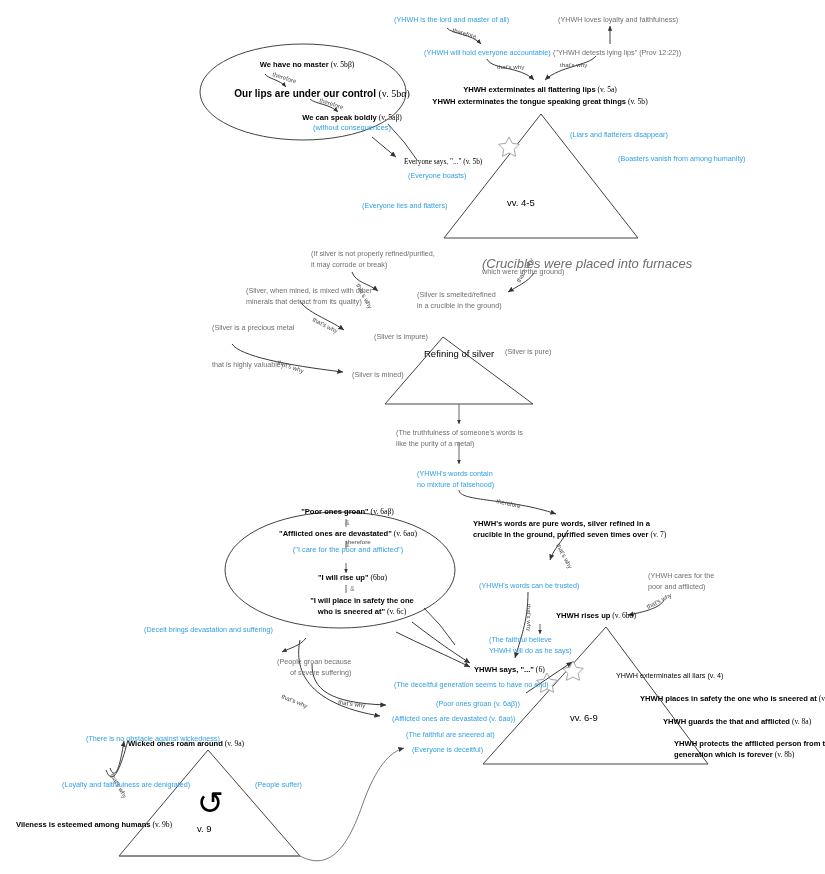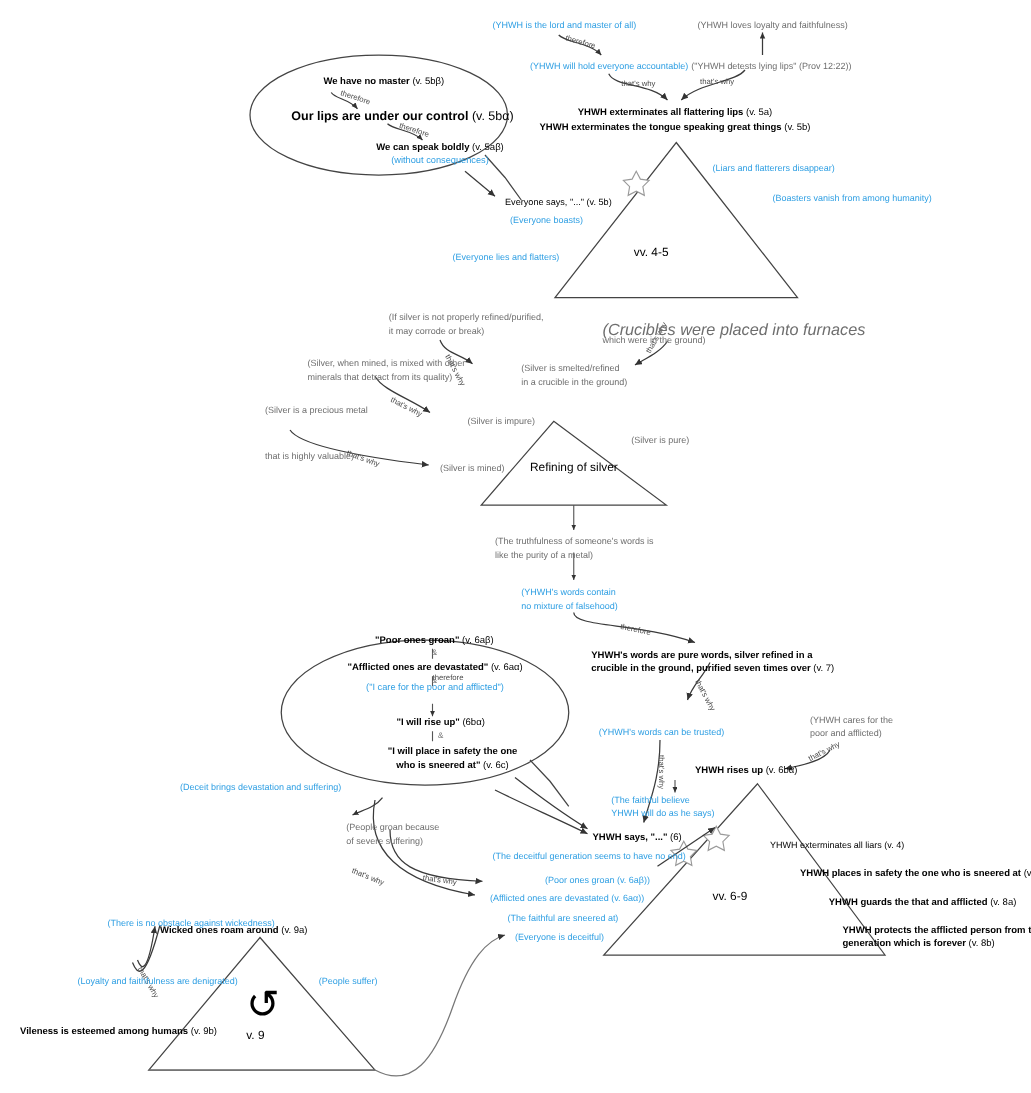--- a/index.html
+++ b/index.html
@@ -3,21 +3,21 @@
 <meta charset="utf-8">
 <style>
   html,body{margin:0;padding:0;background:#ffffff;}
   body{width:825px;height:874px;position:relative;overflow:hidden;
        font-family:"Liberation Sans","DejaVu Sans",sans-serif;color:#000;}
   #stage{position:relative;width:825px;height:874px;}
   .t{position:absolute;line-height:1.28;white-space:pre;}
   .blue{color:#2f9fe3;}
   .gray{color:#6e6e6e;}
   .b{font-weight:bold;}
-  .n{font-weight:normal;}
+  .n{font-weight:normal;font-family:Liberation Serif, serif;}
   .ctr{text-align:center;}
   svg.layer{position:absolute;left:0;top:0;width:825px;height:874px;pointer-events:none;}
   .edge{fill:none;stroke:#3a3a3a;stroke-width:1;}
   .edge-l{fill:none;stroke:#555;stroke-width:0.9;}
   .shape{fill:none;stroke:#444;stroke-width:1;}
   .shape2{fill:none;stroke:#777;stroke-width:1;}
   .star{fill:#ffffff;stroke:#9a9a9a;stroke-width:0.9;}
   .lbl{font-family:"Liberation Sans",sans-serif;font-size:6.2px;fill:#4a4a4a;}
   .tri-cap{font-size:10px;}
 </style>
@@ -158,21 +158,21 @@
   <div class="t gray" style="left:482px;top:267px;font-size:7.2px;">which were in the ground)</div>
   <div class="t gray" style="left:246px;top:286px;font-size:7.2px;">(Silver, when mined, is mixed with other</div>
   <div class="t gray" style="left:246px;top:297px;font-size:7.2px;">minerals that detract from its quality)</div>
   <div class="t gray" style="left:417px;top:290px;font-size:7.2px;">(Silver is smelted/refined</div>
   <div class="t gray" style="left:417px;top:301px;font-size:7.2px;">in a crucible in the ground)</div>
   <div class="t gray" style="left:212px;top:323px;font-size:7.2px;">(Silver is a precious metal</div>
   <div class="t gray" style="left:212px;top:334px;font-size:7.2px;margin-top:26px;">that is highly valuable)</div>
   <div class="t gray" style="left:374px;top:332px;font-size:7.2px;">(Silver is impure)</div>
   <div class="t gray" style="left:352px;top:370px;font-size:7.2px;">(Silver is mined)</div>
   <div class="t gray" style="left:505px;top:347px;font-size:7.2px;">(Silver is pure)</div>
-  <div class="t tri-cap" style="left:424px;top:369px;font-size:9.5px;">Refining of silver</div>
+  <div class="t tri-cap" style="left:424px;top:348px;font-size:9.5px;">Refining of silver</div>
 
   <div class="t gray" style="left:396px;top:428px;font-size:7.2px;">(The truthfulness of someone's words is</div>
   <div class="t gray" style="left:396px;top:439px;font-size:7.2px;">like the purity of a metal)</div>
   <div class="t blue" style="left:417px;top:469px;font-size:7.2px;">(YHWH's words contain</div>
   <div class="t blue" style="left:417px;top:480px;font-size:7.2px;">no mixture of falsehood)</div>
 
   <div class="t b ctr" style="left:250px;top:507px;width:195px;font-size:7.6px;"><span>"Poor ones groan"</span><span class="n"> (v. 6aβ)</span></div>
   <div class="t ctr gray" style="left:250px;top:519px;width:195px;font-size:6.4px;">&amp;</div>
   <div class="t b ctr" style="left:228px;top:529px;width:240px;font-size:7.6px;"><span>"Afflicted ones are devastated"</span><span class="n"> (v. 6aα)</span></div>
   <div class="t ctr gray" style="left:250px;top:541px;width:195px;font-size:6.4px;">&amp;</div>
@@ -189,21 +189,21 @@
   <div class="t gray" style="left:648px;top:571px;font-size:7.2px;">(YHWH cares for the</div>
   <div class="t gray" style="left:648px;top:582px;font-size:7.2px;">poor and afflicted)</div>
   <div class="t b" style="left:556px;top:611px;font-size:7.6px;"><span>YHWH rises up</span><span class="n"> (v. 6bα)</span></div>
 
   <div class="t blue" style="left:489px;top:635px;font-size:7.2px;">(The faithful believe</div>
   <div class="t blue" style="left:489px;top:646px;font-size:7.2px;">YHWH will do as he says)</div>
   <div class="t b" style="left:474px;top:665px;font-size:7.6px;"><span>YHWH says, "..."</span><span class="n"> (6)</span></div>
 
   <div class="t blue" style="left:144px;top:625px;font-size:7.2px;">(Deceit brings devastation and suffering)</div>
   <div class="t gray" style="left:277px;top:657px;font-size:7.2px;">(People groan because</div>
-  <div class="t gray" style="left:277px;top:668px;font-size:7.2px;">of severe suffering)</div>
+  <div class="t gray" style="left:290px;top:668px;font-size:7.2px;">of severe suffering)</div>
 
   <div class="t blue" style="left:394px;top:680px;font-size:7.2px;">(The deceitful generation seems to have no end)</div>
   <div class="t blue" style="left:436px;top:699px;font-size:7.2px;">(Poor ones groan (v. 6aβ))</div>
   <div class="t blue" style="left:392px;top:714px;font-size:7.2px;">(Afflicted ones are devastated (v. 6aα))</div>
   <div class="t blue" style="left:406px;top:730px;font-size:7.2px;">(The faithful are sneered at)</div>
   <div class="t blue" style="left:412px;top:745px;font-size:7.2px;">(Everyone is deceitful)</div>
 
   <div class="t" style="left:616px;top:671px;font-size:7.2px;"><span>YHWH exterminates all liars</span><span> (v. 4)</span></div>
   <div class="t b" style="left:640px;top:694px;font-size:7.6px;"><span>YHWH places in safety the one who is sneered at</span><span class="n"> (v. 6c)</span></div>
   <div class="t b" style="left:663px;top:717px;font-size:7.6px;"><span>YHWH guards the that and afflicted</span><span class="n"> (v. 8a)</span></div>

